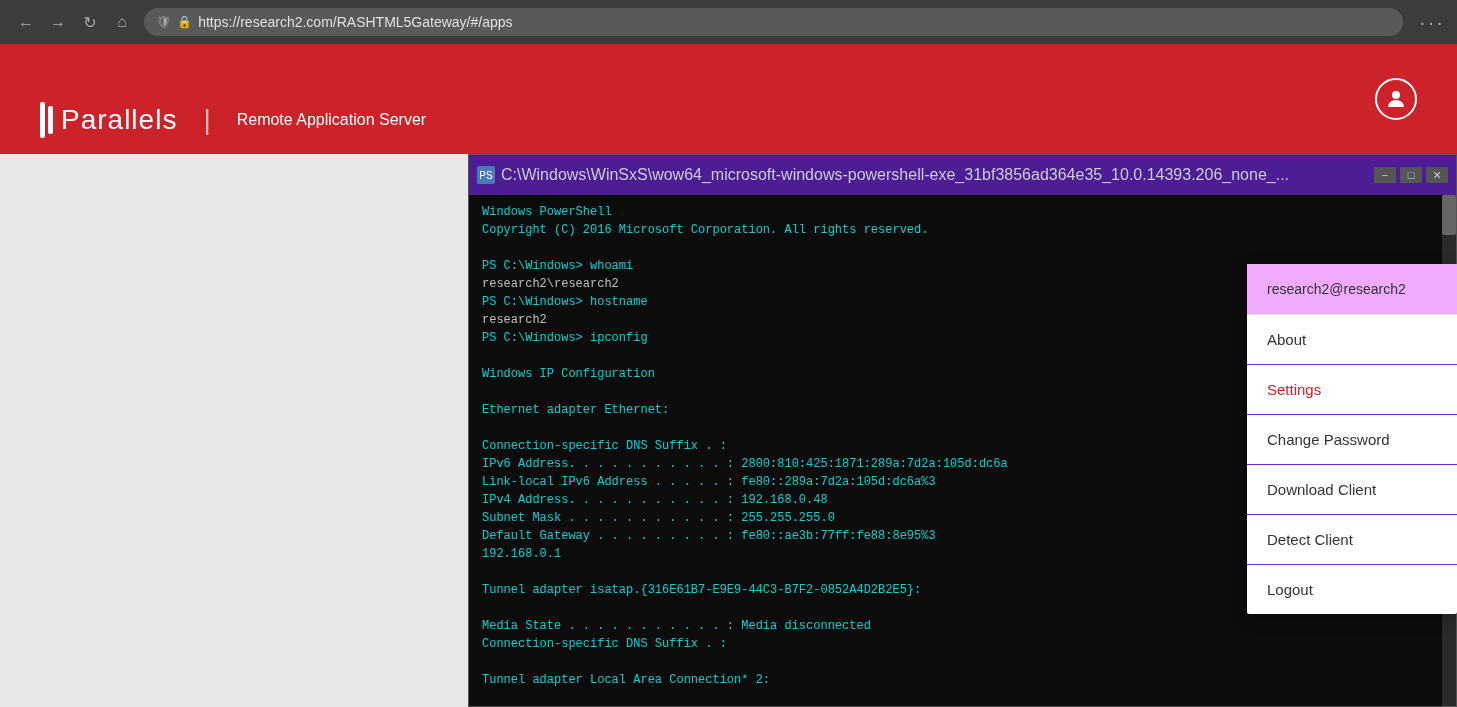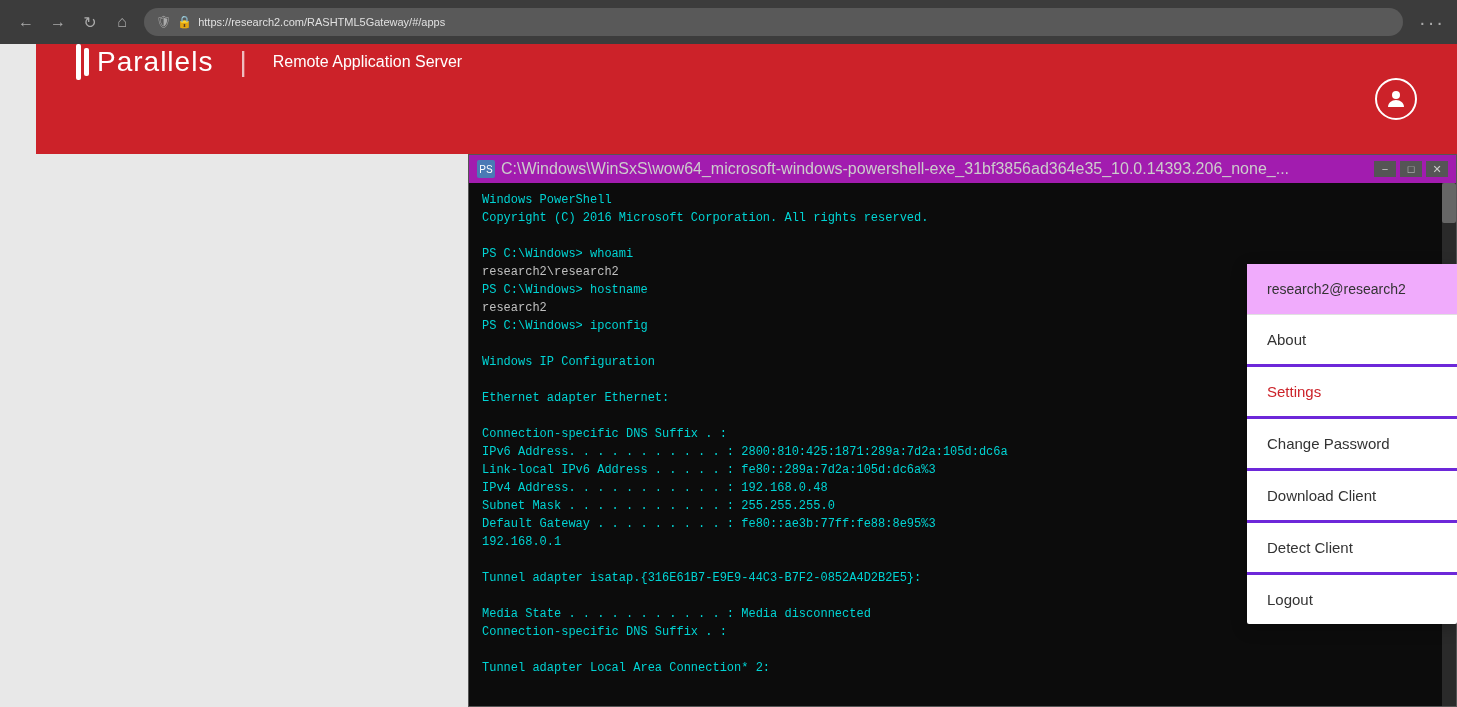--- a/index.html
+++ b/index.html
@@ -34,41 +34,40 @@
       background: #595959;
       border-radius: 20px;
       height: 28px;
       display: flex;
       align-items: center;
       padding: 0 12px;
       gap: 6px;
     }
     .address-text {
       color: #e0e0e0;
-      font-size: 11px;
+      font-size: 14px;
     }
     .lock-icon { color: #aaa; font-size: 12px; }
     .shield-icon { color: #aaa; font-size: 12px; }
     .more-btn {
       color: #aaa;
       font-size: 20px;
       letter-spacing: 2px;
       cursor: pointer;
       margin-left: 8px;
     }
 
     
     .app-header {
       background: #cc2229;
       height: 110px;
       display: flex;
-      align-items: flex-start;
-      padding: 0 40px;
+      align-items: flex-end;
+      padding: 16px 40px;
       position: relative;
-      margin-left: 36px;
     }
     .logo-area {
       display: flex;
       align-items: center;
       gap: 12px;
     }
     .logo-parallels {
       display: flex;
       align-items: center;
       gap: 8px;
@@ -186,22 +185,22 @@
       top: 0;
       left: 468px;
       right: 0;
       bottom: 0;
       background: #000;
       border: 1px solid #555;
       display: flex;
       flex-direction: column;
     }
     .remote-titlebar {
-      background: #a21caf;
-      height: 28px;
+      background: #4c1d95;
+      height: 40px;
       display: flex;
       align-items: center;
       padding: 0 8px;
       gap: 6px;
     }
     .remote-icon {
       width: 18px; height: 18px;
       background: #4a7ab5;
       border-radius: 2px;
       display: flex; align-items: center; justify-content: center;
@@ -274,21 +273,21 @@
     .dropdown-username {
       font-size: 14px;
       color: #333;
       font-weight: 500;
     }
     .dropdown-item {
       padding: 16px 20px;
       font-size: 15px;
       color: #333;
       cursor: pointer;
-      border-bottom: 3px solid #6d28d9;
+      border-bottom: 1px solid #6d28d9;
       transition: background 0.15s;
     }
     .dropdown-item.active { color: #cc2229; font-weight: 500; }
     .dropdown-item:last-child { border-bottom: none; }
   </style>
 </head>
 <body>
 
 <div class="browser-chrome">
   <div class="nav-buttons">

